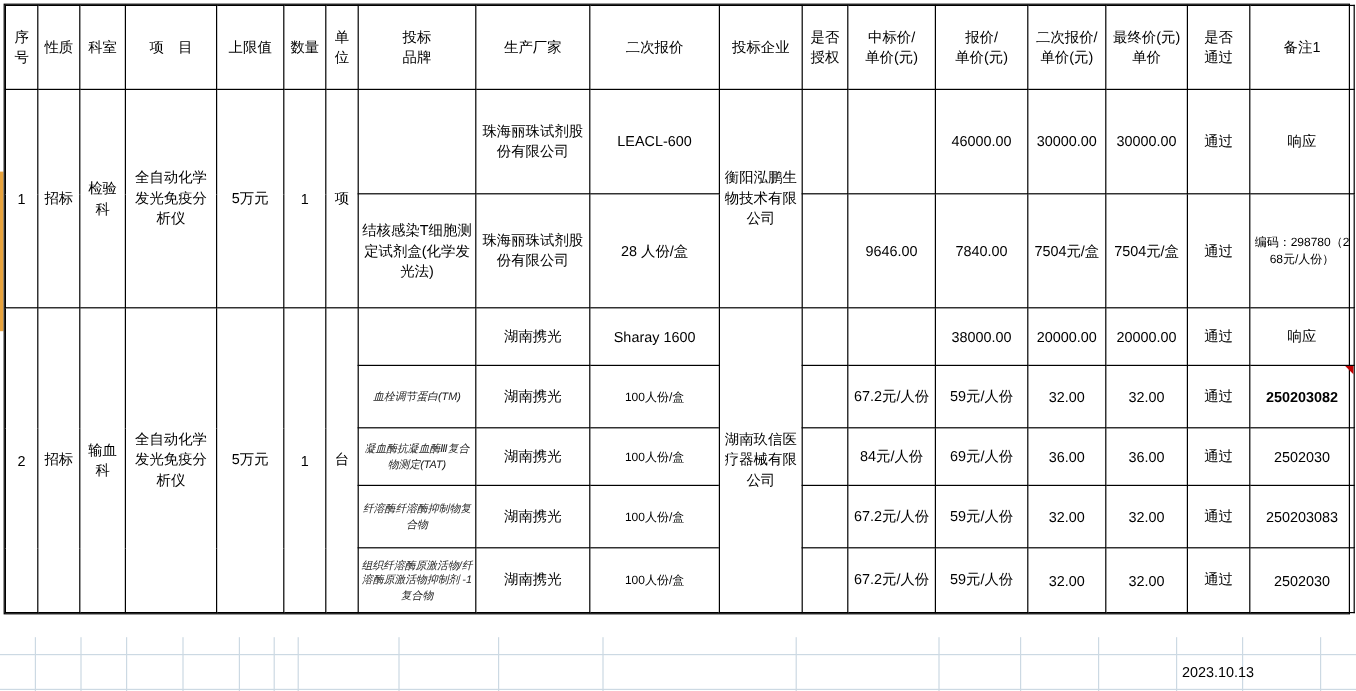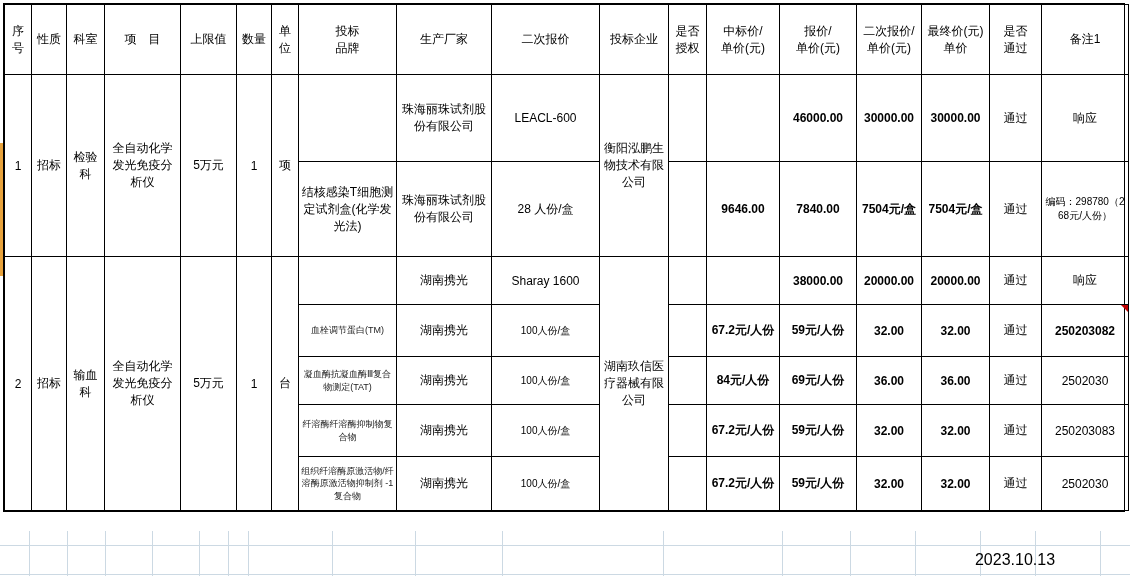--- a/index.html
+++ b/index.html
@@ -9,33 +9,33 @@
     overflow:hidden;
   }
   .sheet{position:absolute;left:3px;top:3px;width:1122px;border:1px solid #000;background:#fff;box-sizing:border-box;}
   .title-band{position:relative;height:38px;}
   .title-time{position:absolute;left:6px;top:0;height:38px;line-height:38px;font-size:12px;}
   .title-total{position:absolute;left:0;right:0;top:0;height:38px;line-height:38px;text-align:center;font-size:17px;font-weight:bold;}
   .title-loc{position:absolute;right:5px;top:0;height:38px;line-height:38px;font-size:12px;}
   table{border-collapse:collapse;table-layout:fixed;width:1120px;}
   td{border:1px solid #000;text-align:center;vertical-align:middle;font-size:12px;padding:1px 2px;overflow:hidden;word-break:break-all;}
   .hd{white-space:pre-line;font-size:12px;}
-  .b{font-weight:bold;}
-  .sm{font-size:9px;color:#222;line-height:1.35;}
+  .b{font-weight:normal;}
+  .sm{font-size:9px;color:#222;line-height:1.35;font-style:italic;}
   .f11{font-size:10px;}
   .rel{position:relative;font-weight:bold;}
   .comment-tri{position:absolute;top:0;right:0;width:0;height:0;
     border-top:7px solid #c00000;border-left:7px solid transparent;}
   .accent-strip{position:absolute;left:0;top:143px;width:3px;height:133px;background:#e8a33d;}
   .vline{position:absolute;top:531px;height:45px;width:1px;background:#ccd9e3;}
   .hline{position:absolute;left:0;width:1130px;height:1px;background:#ccd9e3;}
   .footer-center{position:absolute;left:663px;top:546px;width:119px;height:28px;line-height:28px;
     text-align:center;font-weight:bold;font-size:13px;}
   .footer-date{position:absolute;left:930px;top:546px;width:170px;height:28px;line-height:28px;
-    text-align:center;font-size:16px;}
+    text-align:center;font-size:12px;}
 </style>
 </head>
 <body>
 
 <div class="screen">
 
   <div class="accent-strip"></div>
 
   <div class="sheet">
 

